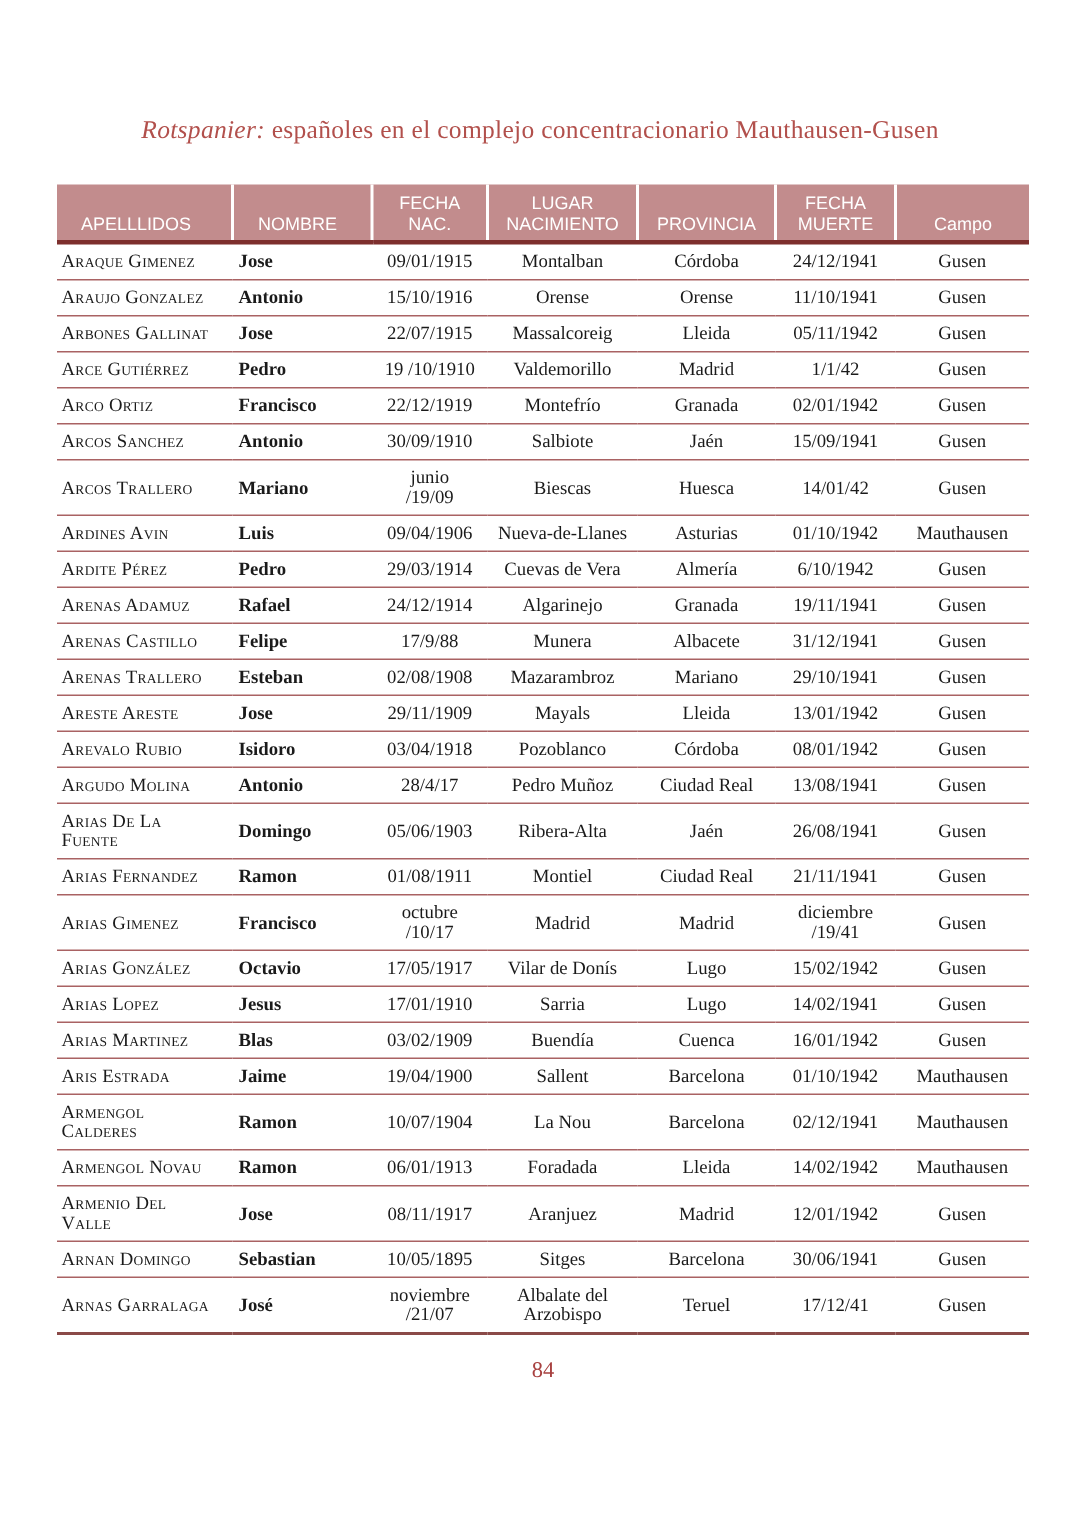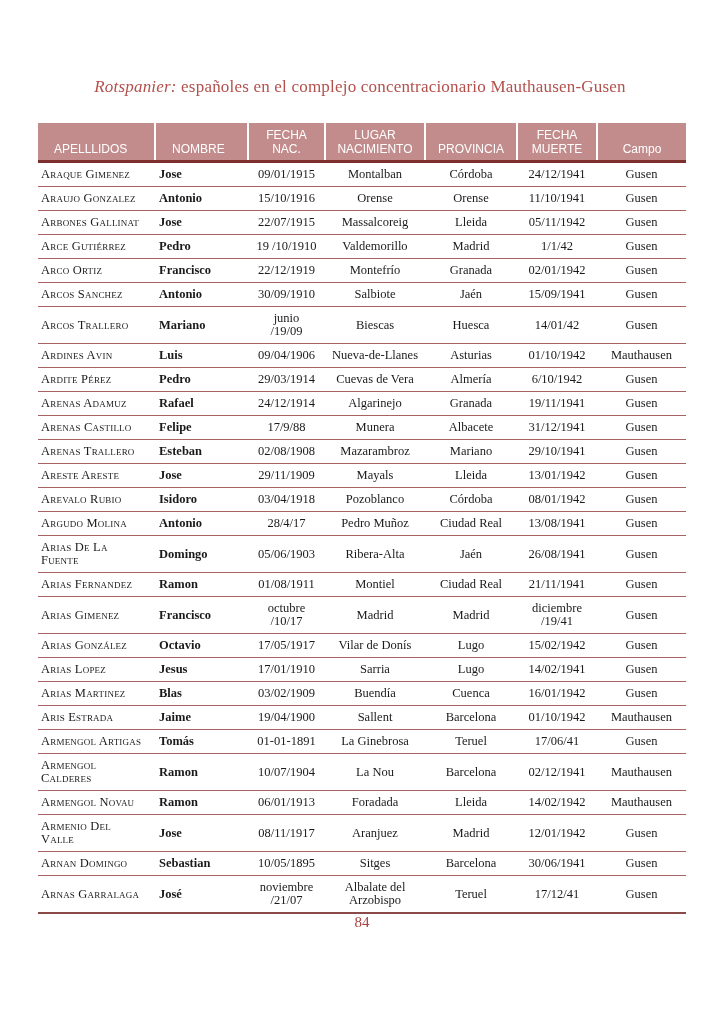--- a/index.html
+++ b/index.html
@@ -68,20 +68,21 @@
     letter-spacing: 0.2px;
     white-space: pre-line;
   }
   td.col-nombre {
     text-align: left;
     padding-left: 4px;
     font-weight: bold;
   }
 
   .page-number {
+    margin-top: 16px;
     width: 648px;
     margin-left: 38px;
     text-align: center;
     font-size: 15px;
     color: #a84140;
   }
 </style>
 </head>
 <body>
 
@@ -313,29 +314,20 @@
           <tr>
             <td class="col-apellidos">Aris Estrada</td>
             <td class="col-nombre">Jaime</td>
             <td class="col-fecha_nac">19/04/1900</td>
             <td class="col-lugar_nacimiento">Sallent</td>
             <td class="col-provincia">Barcelona</td>
             <td class="col-fecha_muerte">01/10/1942</td>
             <td class="col-campo">Mauthausen</td>
           </tr>
           <tr>
-            <td class="col-apellidos">Armengol Artigas</td>
-            <td class="col-nombre">Tomás</td>
-            <td class="col-fecha_nac">01-01-1891</td>
-            <td class="col-lugar_nacimiento">La Ginebrosa</td>
-            <td class="col-provincia">Teruel</td>
-            <td class="col-fecha_muerte">17/06/41</td>
-            <td class="col-campo">Gusen</td>
-          </tr>
-          <tr>
             <td class="col-apellidos">Armengol
 Calderes</td>
             <td class="col-nombre">Ramon</td>
             <td class="col-fecha_nac">10/07/1904</td>
             <td class="col-lugar_nacimiento">La Nou</td>
             <td class="col-provincia">Barcelona</td>
             <td class="col-fecha_muerte">02/12/1941</td>
             <td class="col-campo">Mauthausen</td>
           </tr>
           <tr>

